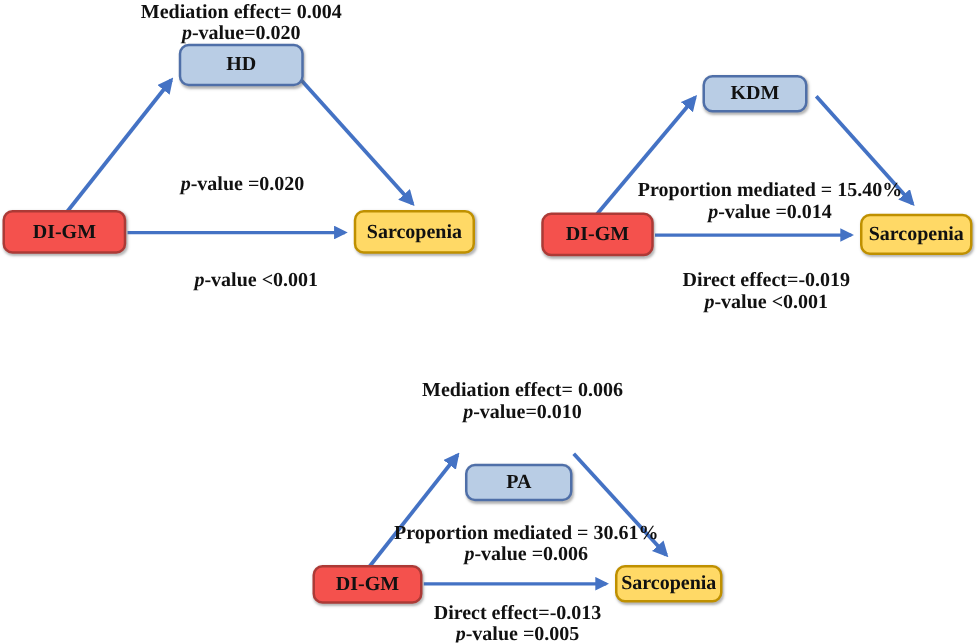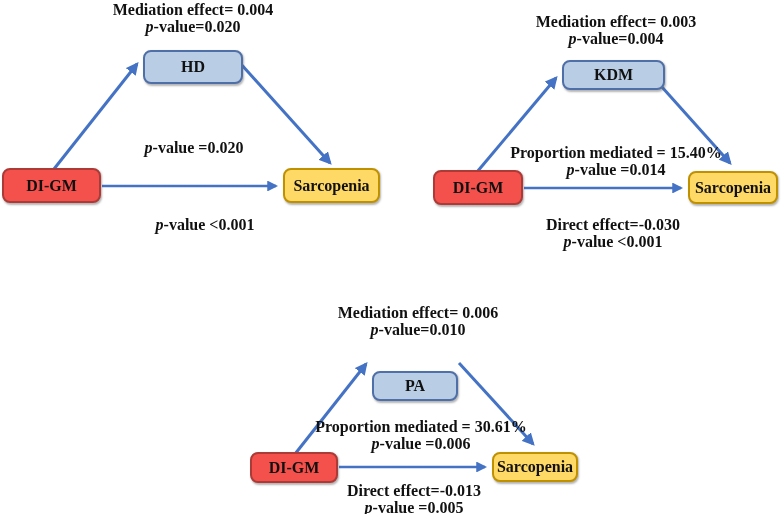--- a/index.html
+++ b/index.html
@@ -95,45 +95,41 @@
     <path class="arrow" d="M295,454 L366,364" stroke-width="3" marker-end="url(#ah)"></path>
     <path class="arrow" d="M459,363 L533,444" stroke-width="3" marker-end="url(#ah)"></path>
     <path class="arrow" d="M339,467 L485,467" stroke-width="2.6" marker-end="url(#ah)"></path>
   </svg>
 
   <section class="diagram">
     <div class="lbl" style="left:78px; top:1px; width:230px;">
       <div>Mediation effect= 0.004</div>
       <div><span class="pi">p</span><span>-value=0.020</span></div>
     </div>
-    <div class="box mediator" style="left:143px; top:50px; width:100px; height:34px;">HD</div>
+    <div class="box mediator" style="left:143px; top:35px; width:100px; height:34px;">HD</div>
     <div class="lbl" style="left:78px; top:139px; width:232px;">
       <div><span class="pi">p</span><span>-value =0.020</span></div>
     </div>
     <div class="box exposure" style="left:2px; top:168px; width:99px; height:35px;">DI-GM</div>
     <div class="box outcome" style="left:283px; top:168px; width:97px; height:35px;">Sarcopenia</div>
     <div class="lbl" style="left:95px; top:216px; width:220px;">
       <div><span class="pi">p</span><span>-value &lt;0.001</span></div>
     </div>
   </section>
 
   <section class="diagram">
-    <div class="lbl" style="left:501px; top:13px; width:230px;">
-      <div>Mediation effect= 0.003</div>
-      <div><span class="pi">p</span><span>-value=0.004</span></div>
-    </div>
-    <div class="box mediator" style="left:562px; top:60px; width:103px; height:30px;">KDM</div>
+    <div class="box mediator" style="left:562px; top:60px; width:84px; height:30px;">KDM</div>
     <div class="lbl" style="left:501px; top:144px; width:230px;">
       <div>Proportion mediated = 15.40%</div>
       <div><span class="pi">p</span><span>-value =0.014</span></div>
     </div>
     <div class="box exposure" style="left:433px; top:170px; width:90px; height:35px;">DI-GM</div>
     <div class="box outcome" style="left:688px; top:171px; width:90px; height:33px;">Sarcopenia</div>
     <div class="lbl" style="left:498px; top:216px; width:230px;">
-      <div>Direct effect=-0.030</div>
+      <div>Direct effect=-0.019</div>
       <div><span class="pi">p</span><span>-value &lt;0.001</span></div>
     </div>
   </section>
 
   <section class="diagram">
     <div class="lbl" style="left:303px; top:304px; width:230px;">
       <div>Mediation effect= 0.006</div>
       <div><span class="pi">p</span><span>-value=0.010</span></div>
     </div>
     <div class="box mediator" style="left:372px; top:347px; width:86px; height:30px;margin-top:24px;">PA</div>

